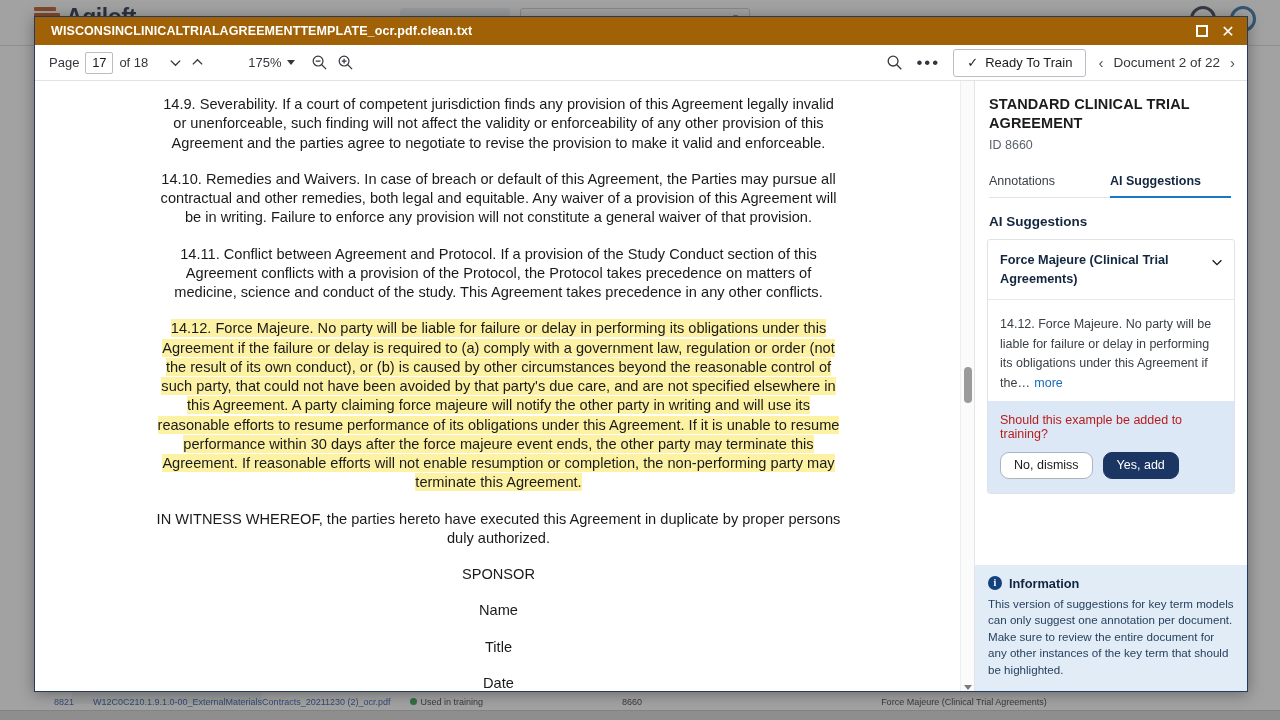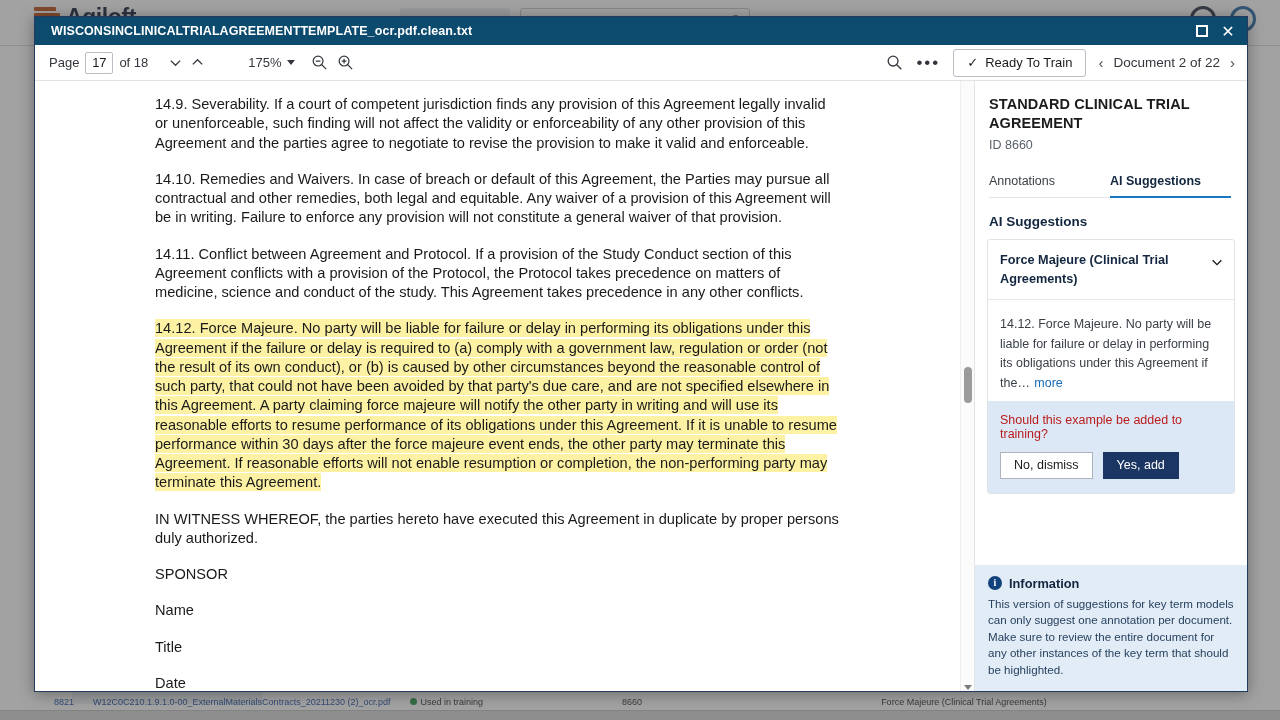--- a/index.html
+++ b/index.html
@@ -108,21 +108,21 @@
   #modal {
     position: absolute; left: 34px; top: 16px; width: 1214px; height: 676px;
     background: #fff;
     border: 1px solid #243a5e;
     box-shadow: 0 2px 14px rgba(0,0,0,0.35);
     display: flex; flex-direction: column;
     overflow: hidden;
   }
   #modal-titlebar {
     height: 28px; flex: none;
-    background: #0c4a6e;
+    background: #a16207;
     display: flex; align-items: center; padding: 0 6px 0 16px;
     color: #fff;
   }
   #modal-title {
     font-size: 12.5px; font-weight: 700; letter-spacing: 0.1px;
     flex: 1; white-space: nowrap; overflow: hidden; text-overflow: ellipsis;
   }
   .win-btn {
     width: 26px; height: 24px; display: flex; align-items: center;
     justify-content: center; color: #fff; font-size: 16px; cursor: pointer;
@@ -185,21 +185,21 @@
     flex: 1; position: relative; overflow: hidden; background: #ffffff;
     border-right: 1px solid #e4e4e8;
   }
   #doc-page {
     position: absolute; left: 0; top: 0; right: 14px; bottom: 0;
     padding: 14px 110px 0 120px;
     overflow: hidden;
   }
   #doc-page p {
     font-size: 14.6px; line-height: 1.32; color: #1a1a1a;
-    margin: 0 8px 17px 0; text-align: left;
+    margin: 0 8px 17px 0; text-align: center;
   }
   #doc-page p.tight { margin-bottom: 0; }
   mark.hl {
     background: #fdf2a4; color: #1a1a1a; padding: 1px 0;
     box-decoration-break: clone; -webkit-box-decoration-break: clone;
   }
   
   #doc-scroll {
     position: absolute; right: 0; top: 0; bottom: 0; width: 14px;
     background: #fbfbfb; border-left: 1px solid #eceef0;
@@ -257,21 +257,21 @@
   #sugg-more {
     display: inline-block; margin-top: 3px;
     font-size: 12.5px; color: #1a6bb5; cursor: pointer;
   }
   #sugg-ask {
     background: #dce8f6; padding: 12px 12px 14px;
   }
   #sugg-ask-q { font-size: 12.5px; color: #b91c1c; margin-bottom: 11px; }
   #sugg-btns { display: flex; gap: 10px; }
   .btn {
-    font-size: 12.5px; border-radius: 0; height: 27px;
+    font-size: 12.5px; border-radius: 9px; height: 27px;
     padding: 12px 13px; cursor: pointer;
     font-family: "Liberation Sans", sans-serif;
     display: flex; align-items: center; justify-content: center;
   }
   .btn.ghost { background: #fff; border: 1px solid #aeb4bd; color: #1b1b1b; }
   .btn.primary { background: #1c3663; border: 1px solid #1c3663; color: #fff; }
 
   #rp-info {
     margin-top: auto; background: #e2ecf7; padding: 11px 13px 13px;
   }

